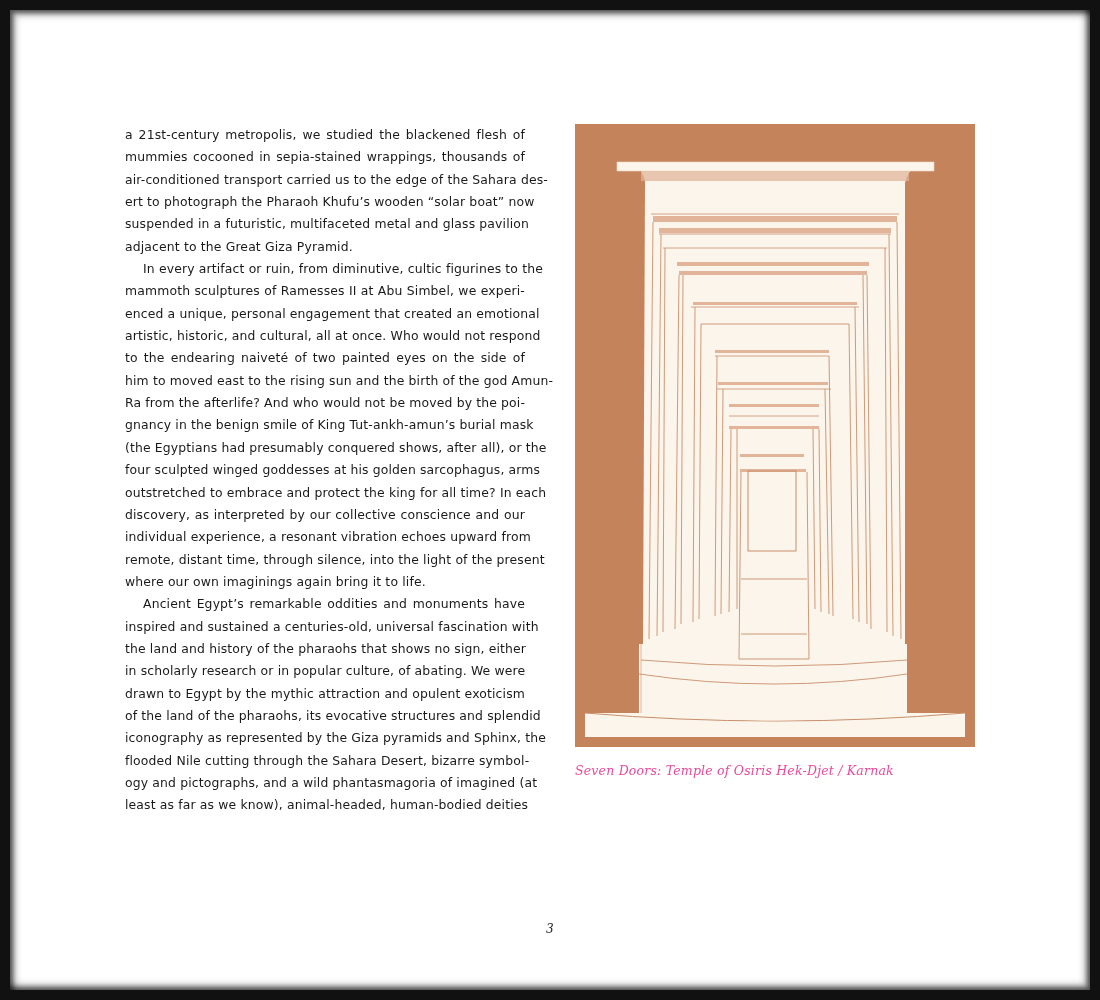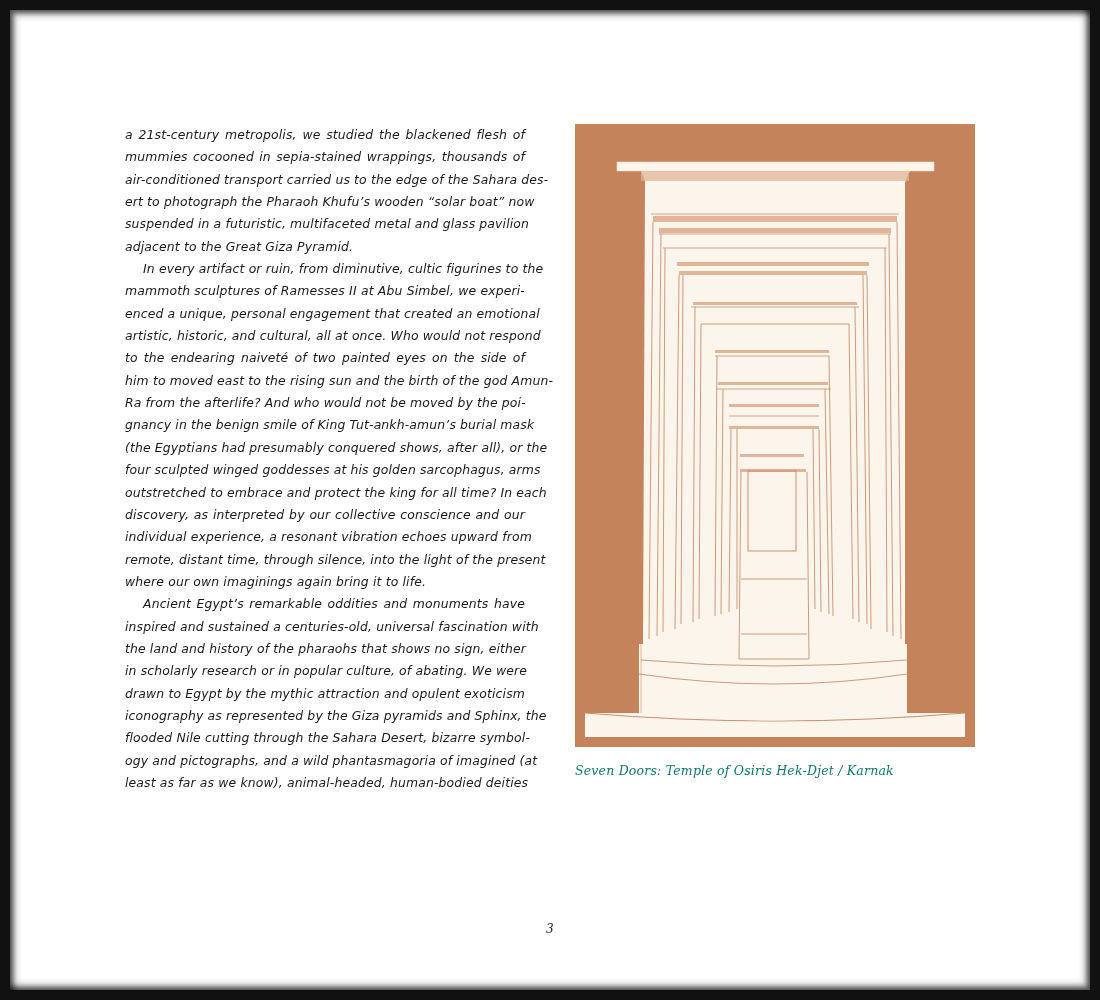--- a/index.html
+++ b/index.html
@@ -22,32 +22,32 @@
     box-shadow: inset 6px 6px 6px rgba(0,0,0,0.25), inset -6px -6px 6px rgba(0,0,0,0.25);
     pointer-events:none;
   }
   .text-column {
     position:absolute; left:125px; top:124px; width:400px;
     font-family:"DejaVu Sans", sans-serif;
     font-size:12.4px; line-height:22.35px; color:#1a1a1a;
     text-align:justify;
     letter-spacing:0.15px;
   }
-  .text-column p { margin:0; text-indent:0;font-style:italic; }
+  .text-column p { margin:0; text-indent:0; }
   .text-column .line { display:block; text-align:justify; text-align-last:justify; white-space:nowrap; }
   .text-column .line.last { text-align-last:left; }
   .figure {
     position:absolute; left:575px; top:124px; width:400px; height:623px;
     background:#C4835A;
   }
   .figure svg { position:absolute; left:0; top:0; }
   .caption {
     position:absolute; left:575px; top:763px;
     font-family:"DejaVu Serif", serif; font-style:italic;
-    font-size:12.5px; color:#0f766e; letter-spacing:0.2px;
+    font-size:12.5px; color:#ec4899; letter-spacing:0.2px;
   }
   .page-number {
     position:absolute; left:546px; top:922px;
     font-family:"DejaVu Serif", serif; font-style:italic;
     font-size:12px; color:#222;
   }
 </style>
 </head>
 <body>
 
@@ -78,20 +78,21 @@
       <span class="line">individual experience, a resonant vibration echoes upward from</span>
       <span class="line">remote, distant time, through silence, into the light of the present</span>
       <span class="line last">where our own imaginings again bring it to life.</span>
     </p>
     <p>
       <span class="line" style="padding-left: 18px;">Ancient Egypt’s remarkable oddities and monuments have</span>
       <span class="line">inspired and sustained a centuries-old, universal fascination with</span>
       <span class="line">the land and history of the pharaohs that shows no sign, either</span>
       <span class="line">in scholarly research or in popular culture, of abating. We were</span>
       <span class="line">drawn to Egypt by the mythic attraction and opulent exoticism</span>
+      <span class="line">of the land of the pharaohs, its evocative structures and splendid</span>
       <span class="line">iconography as represented by the Giza pyramids and Sphinx, the</span>
       <span class="line">flooded Nile cutting through the Sahara Desert, bizarre symbol-</span>
       <span class="line">ogy and pictographs, and a wild phantasmagoria of imagined (at</span>
       <span class="line">least as far as we know), animal-headed, human-bodied deities</span>
     </p>
   </div>
 
 <div class="figure">
   <svg width="400" height="623" viewBox="0 0 400 623">
 

